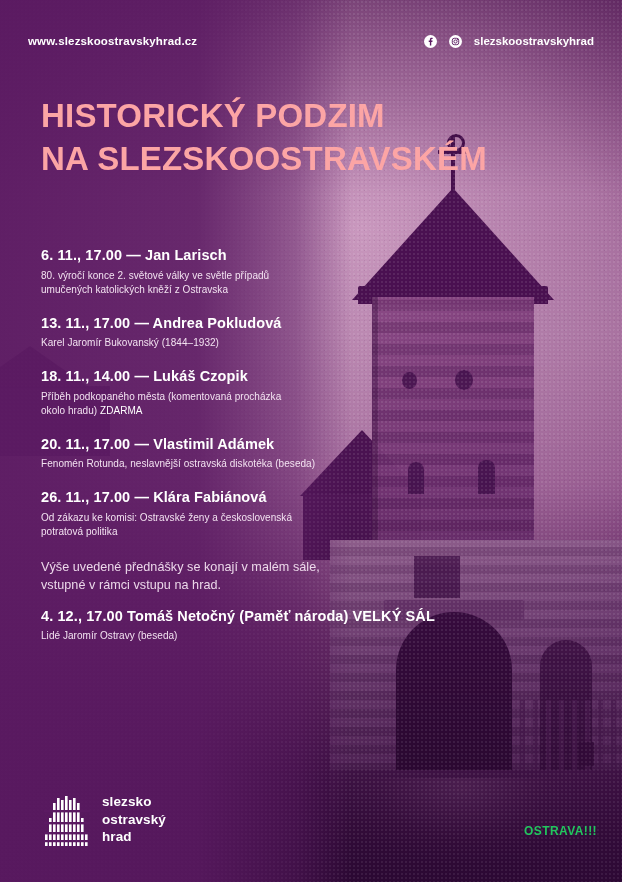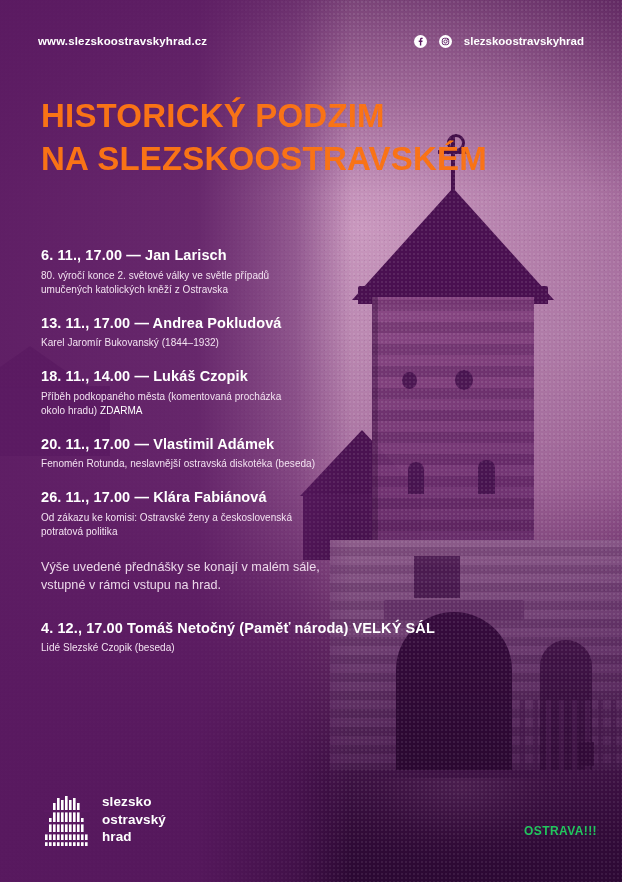--- a/index.html
+++ b/index.html
@@ -130,50 +130,50 @@
     position:absolute;left:0;top:0;width:352px;height:882px;pointer-events:none;
     background:linear-gradient(90deg, rgba(91,26,98,.93) 0%, rgba(91,26,98,.86) 56%, rgba(91,26,98,.46) 84%, rgba(91,26,98,0) 100%);
   }
 
   
   .content{position:absolute;inset:0;}
 
   .topbar{
     position:absolute;left:0;top:31px;width:622px;height:20px;
     display:flex;align-items:center;justify-content:space-between;
-    padding:0 38px;box-sizing:border-box;
+    padding:0 28px;box-sizing:border-box;
   }
   .site-url{
     color:#ffffff;font-size:11.5px;font-weight:bold;letter-spacing:.15px;white-space:nowrap;
   }
   .social{display:flex;align-items:center;gap:12px;}
   .social .handle{color:#ffffff;font-size:11.5px;font-weight:bold;white-space:nowrap;}
   .ico{width:13px;height:13px;display:block;flex:0 0 auto;}
 
   .title{
     position:absolute;left:41px;top:95px;width:530px;
-    color:#f97316;font-weight:bold;font-size:33px;line-height:1.29;
+    color:#fca5a5;font-weight:bold;font-size:33px;line-height:1.29;
     letter-spacing:.2px;text-transform:uppercase;
   }
   .title .l{display:block;white-space:nowrap;}
 
   .events{position:absolute;left:41px;top:246px;width:480px;}
   .event{margin-bottom:17px;}
   .event .head{
     color:#ffffff;font-weight:bold;font-size:14.5px;line-height:1.35;
     letter-spacing:.1px;margin-bottom:3px;white-space:nowrap;
   }
   .event .desc{
     color:#f3e2f1;font-size:10px;line-height:1.40;letter-spacing:.05px;
   }
   .event .desc b{color:#ffffff;font-weight:normal;}
 
   .note{
     color:#ecd8ea;font-size:12.6px;line-height:1.42;letter-spacing:.05px;
-    margin:20px 0 24px 0;
+    margin:20px 0 12px 0;
   }
 
   
   .footer{position:absolute;left:0;bottom:0;width:622px;height:110px;padding-left:16px;}
   .logo{position:absolute;left:44px;bottom:36px;display:flex;align-items:flex-end;gap:12px;}
   .logo-mark{
     width:46px;height:52px;display:block;flex:0 0 auto;
   }
   .logo-text{
     color:#ffffff;font-weight:bold;font-size:13.5px;line-height:1.30;letter-spacing:.1px;
@@ -290,21 +290,21 @@
       </div>
 
       <div class="note">
         <span>Výše uvedené přednášky se konají v malém sále,</span><br>
         <span>vstupné v rámci vstupu na hrad.</span>
       </div>
 
       <div class="event">
         <div class="head">4. 12., 17.00 Tomáš Netočný (Paměť národa) VELKÝ SÁL</div>
         <div class="desc">
-          <span>Lidé Slezské Czopik (beseda)</span>
+          <span>Lidé Jaromír Ostravy (beseda)</span>
         </div>
       </div>
 
     </div>
 
     <div class="footer">
       <div class="logo">
         <svg class="logo-mark" viewBox="0 0 46 52" aria-hidden="true">
           <g fill="#ffffff">
             <rect x="13" y="4" width="2.6" height="48"></rect>

